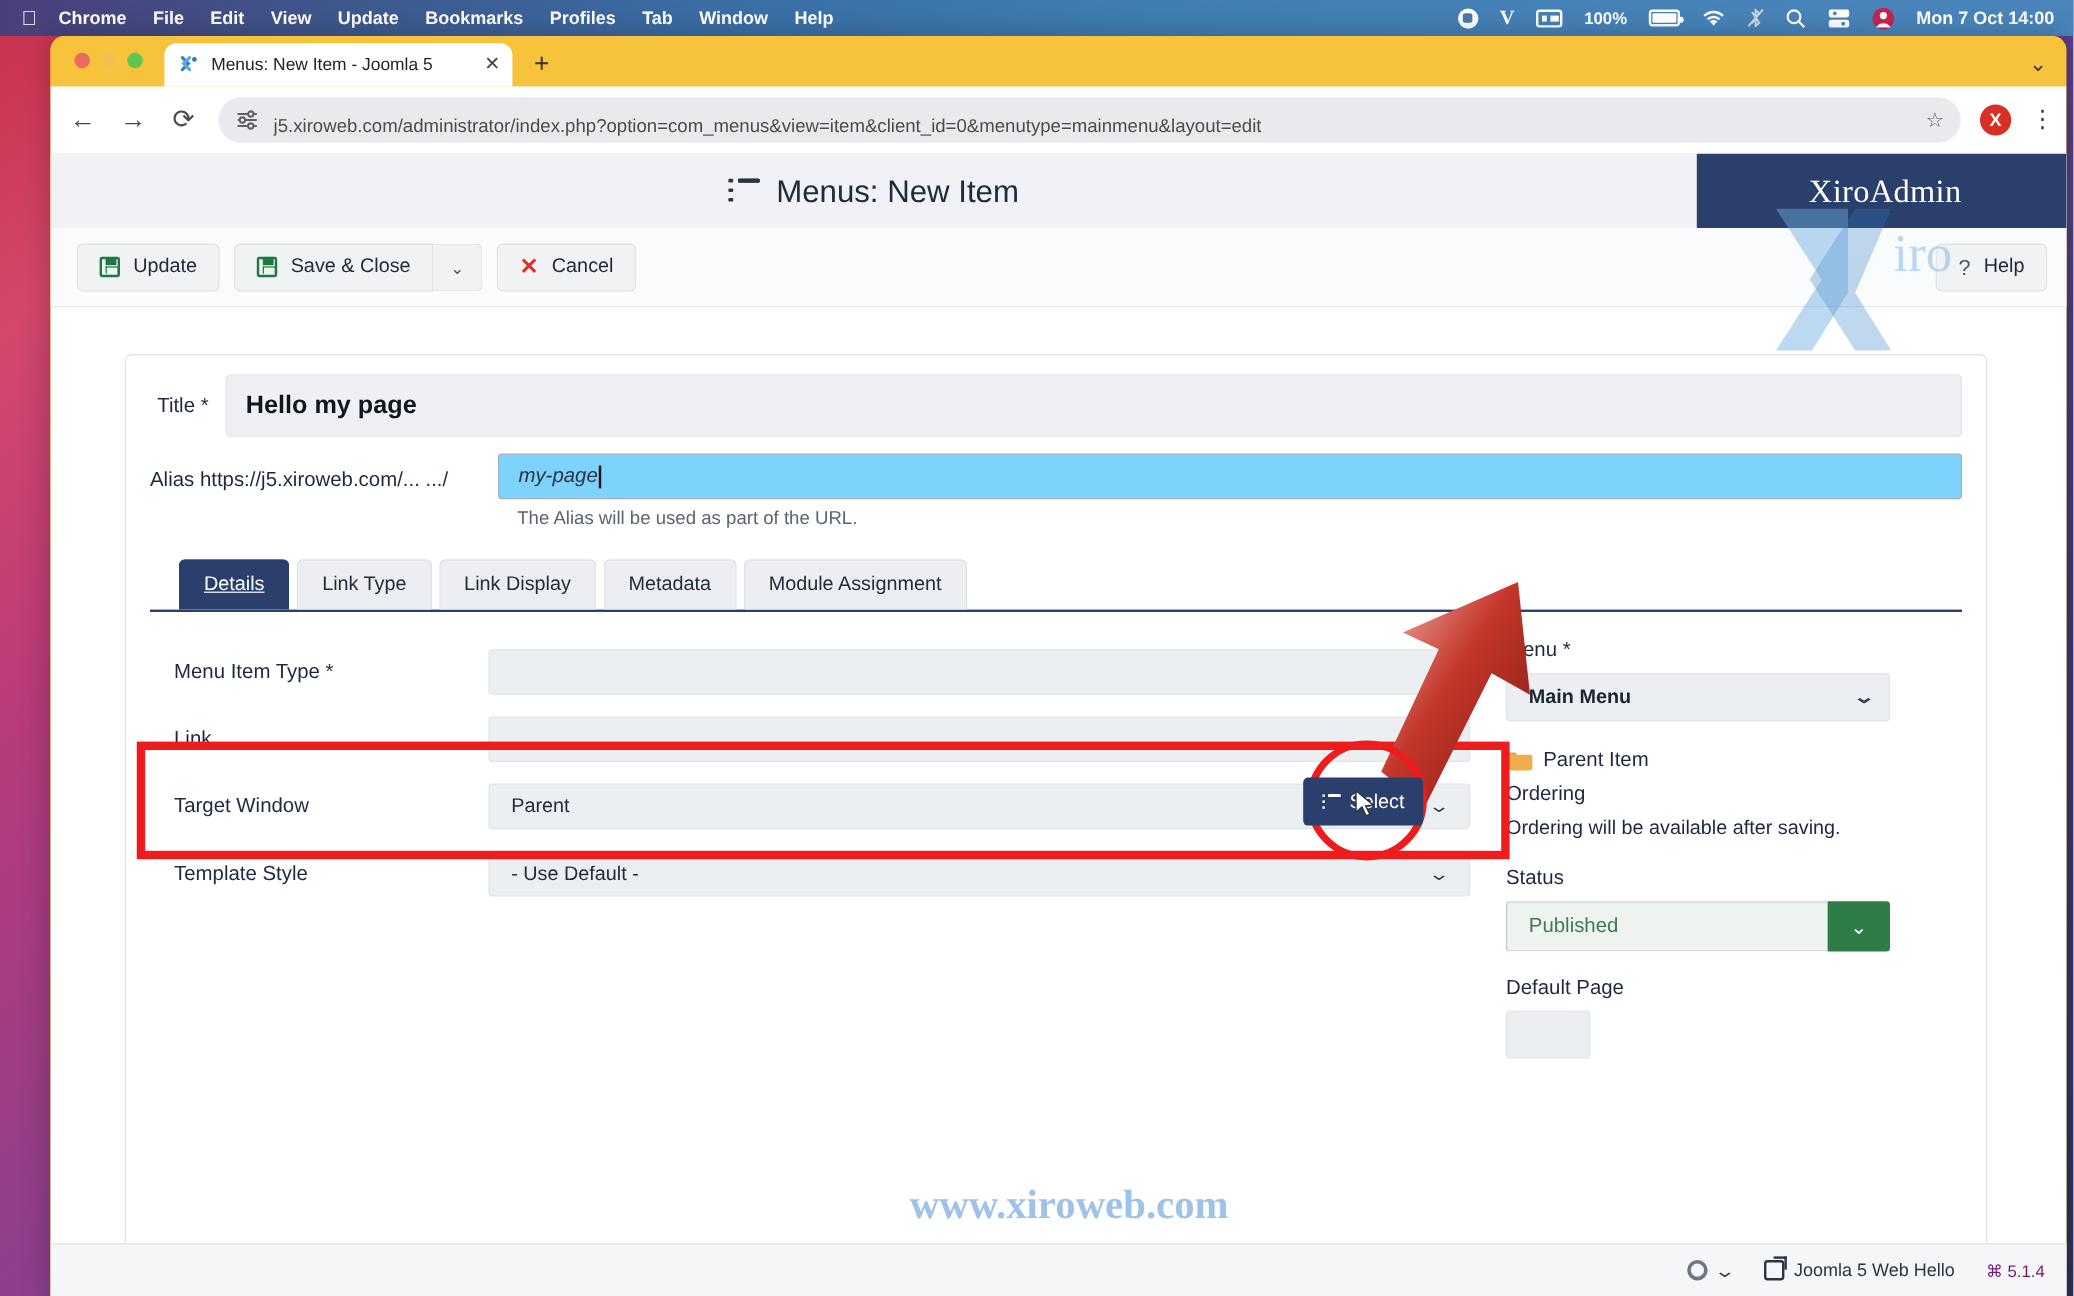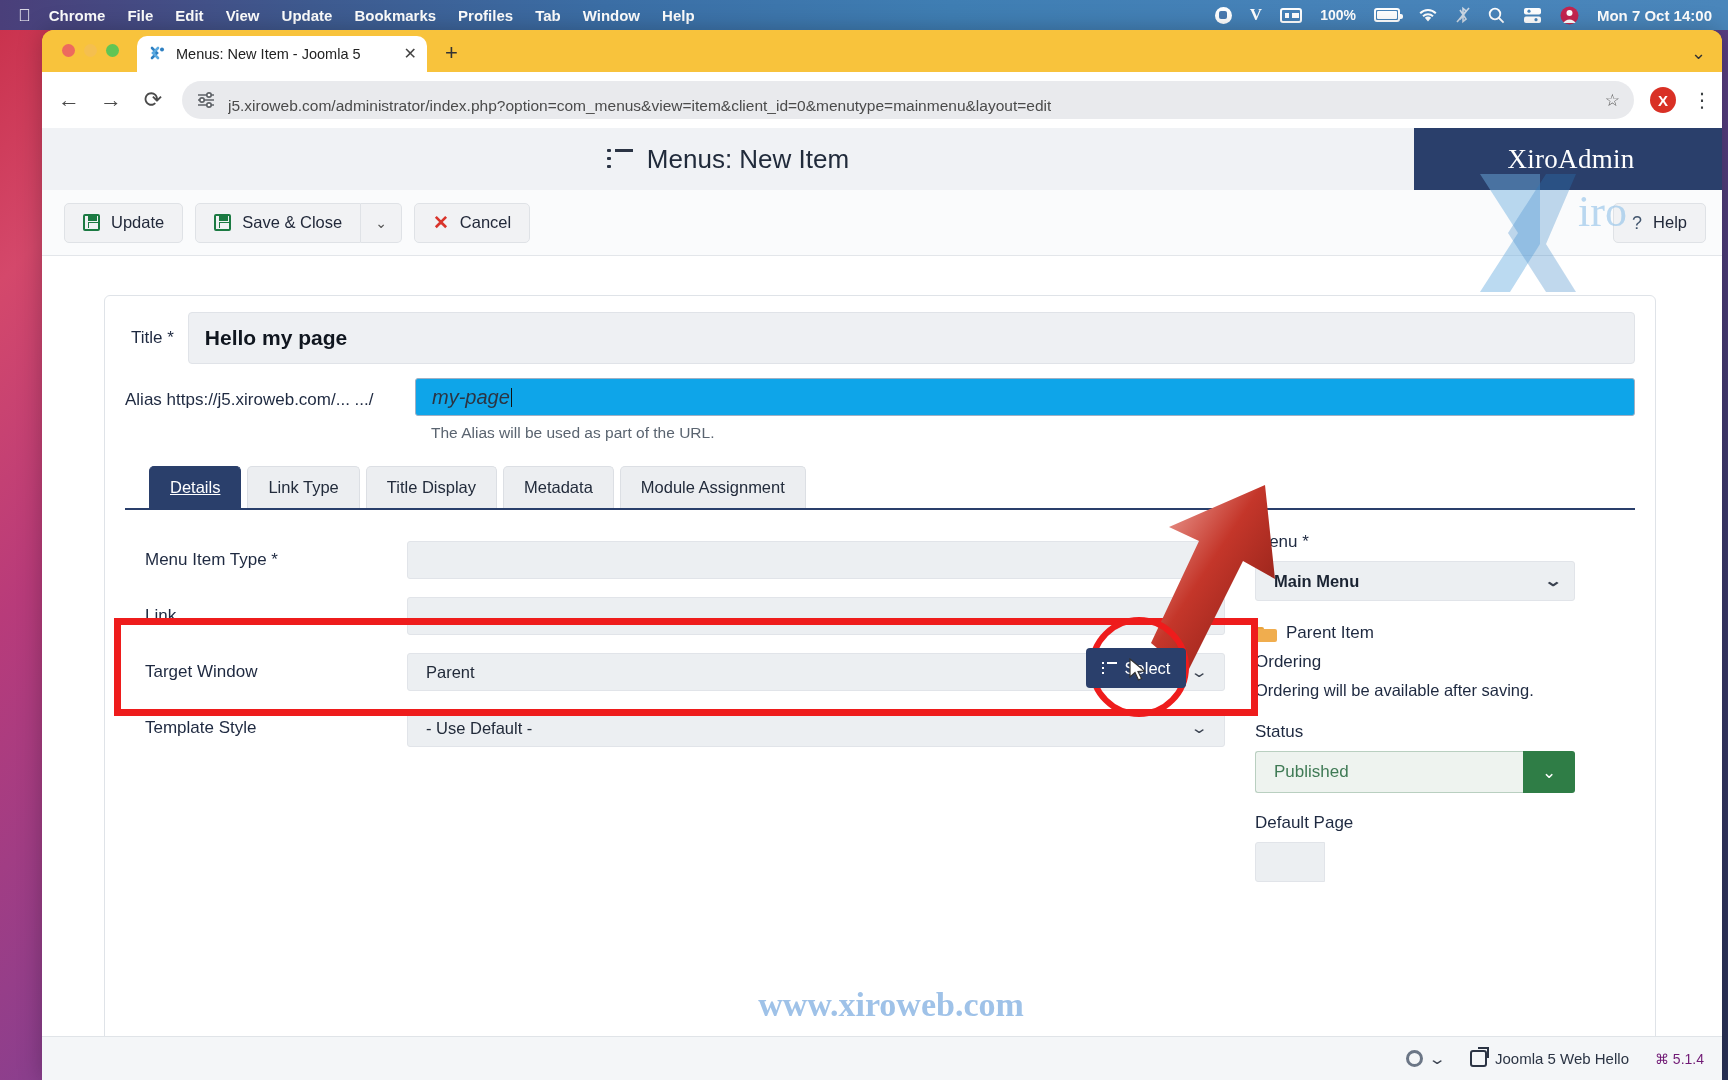--- a/index.html
+++ b/index.html
@@ -109,22 +109,22 @@
     background:#fff; border:1px solid #dfe3e8; border-radius: 6px; }
 
   .titlerow { display:flex; align-items:stretch; padding: 16px 20px 0 20px; }
   .titlelabel { font-size: 17px; color:#1e2940; padding: 16px 14px 0 6px; white-space:nowrap; }
   .titleinput { flex:1; height: 52px; background:#eef0f3; border:1px solid #e0e3e8; border-radius: 4px;
      display:flex; align-items:center; padding: 0 16px; font-size: 21px; font-weight:bold; color:#10161f; }
 
   .aliasrow { display:flex; align-items:flex-start; padding: 14px 20px 0 20px; }
   .aliaslabel { font-size: 17px; color:#1e2940; white-space:nowrap; padding-top: 12px; width: 290px; }
   .aliascol { flex:1; }
-  .aliasinput { height: 38px; background:#0ea5e9; border:1px solid #9fb0c4; border-radius: 3px;
-     display:flex; align-items:center; padding: 13px 16px; font-size: 20px; font-style: italic; color:#2c3442; position:relative;}
+  .aliasinput { height: 38px; background:#7dd3fc; border:1px solid #9fb0c4; border-radius: 3px;
+     display:flex; align-items:center; padding: 13px 16px; font-size: 17px; font-style: italic; color:#2c3442; position:relative;}
   .caret { display:inline-block; width:1.5px; height:19px; background:#111; margin-left:1px; }
   .aliashint { font-size: 15.5px; color:#5a6470; padding: 8px 0 0 16px; }
 
   
   .tabsrow { display:flex; gap: 6px; padding: 24px 0 0 24px; border-bottom: 2px solid #2a3f6b; margin: 0 20px; }
   .jtab { height: 42px; background:#eceef1; border:1px solid #dcdfe4; border-bottom:none;
       border-radius: 5px 5px 0 0; display:flex; align-items:center; padding: 0 20px;
       font-size: 16.5px; color:#232c3c; }
   .jtab.active { background:#2a3f6b; color:#fff; border-color:#2a3f6b; }
   .jtab.active span { text-decoration: underline; }
@@ -366,21 +366,21 @@
         </div>
 
         <div class="tabsrow">
           <div class="jtab active">
               <span>Details</span>
             </div>
           <div class="jtab">
               <span>Link Type</span>
             </div>
           <div class="jtab">
-              <span>Title Display</span>
+              <span>Link Display</span>
             </div>
           <div class="jtab">
               <span>Metadata</span>
             </div>
           <div class="jtab">
               <span>Module Assignment</span>
             </div>
         </div>
 
         <div id="formbody">

